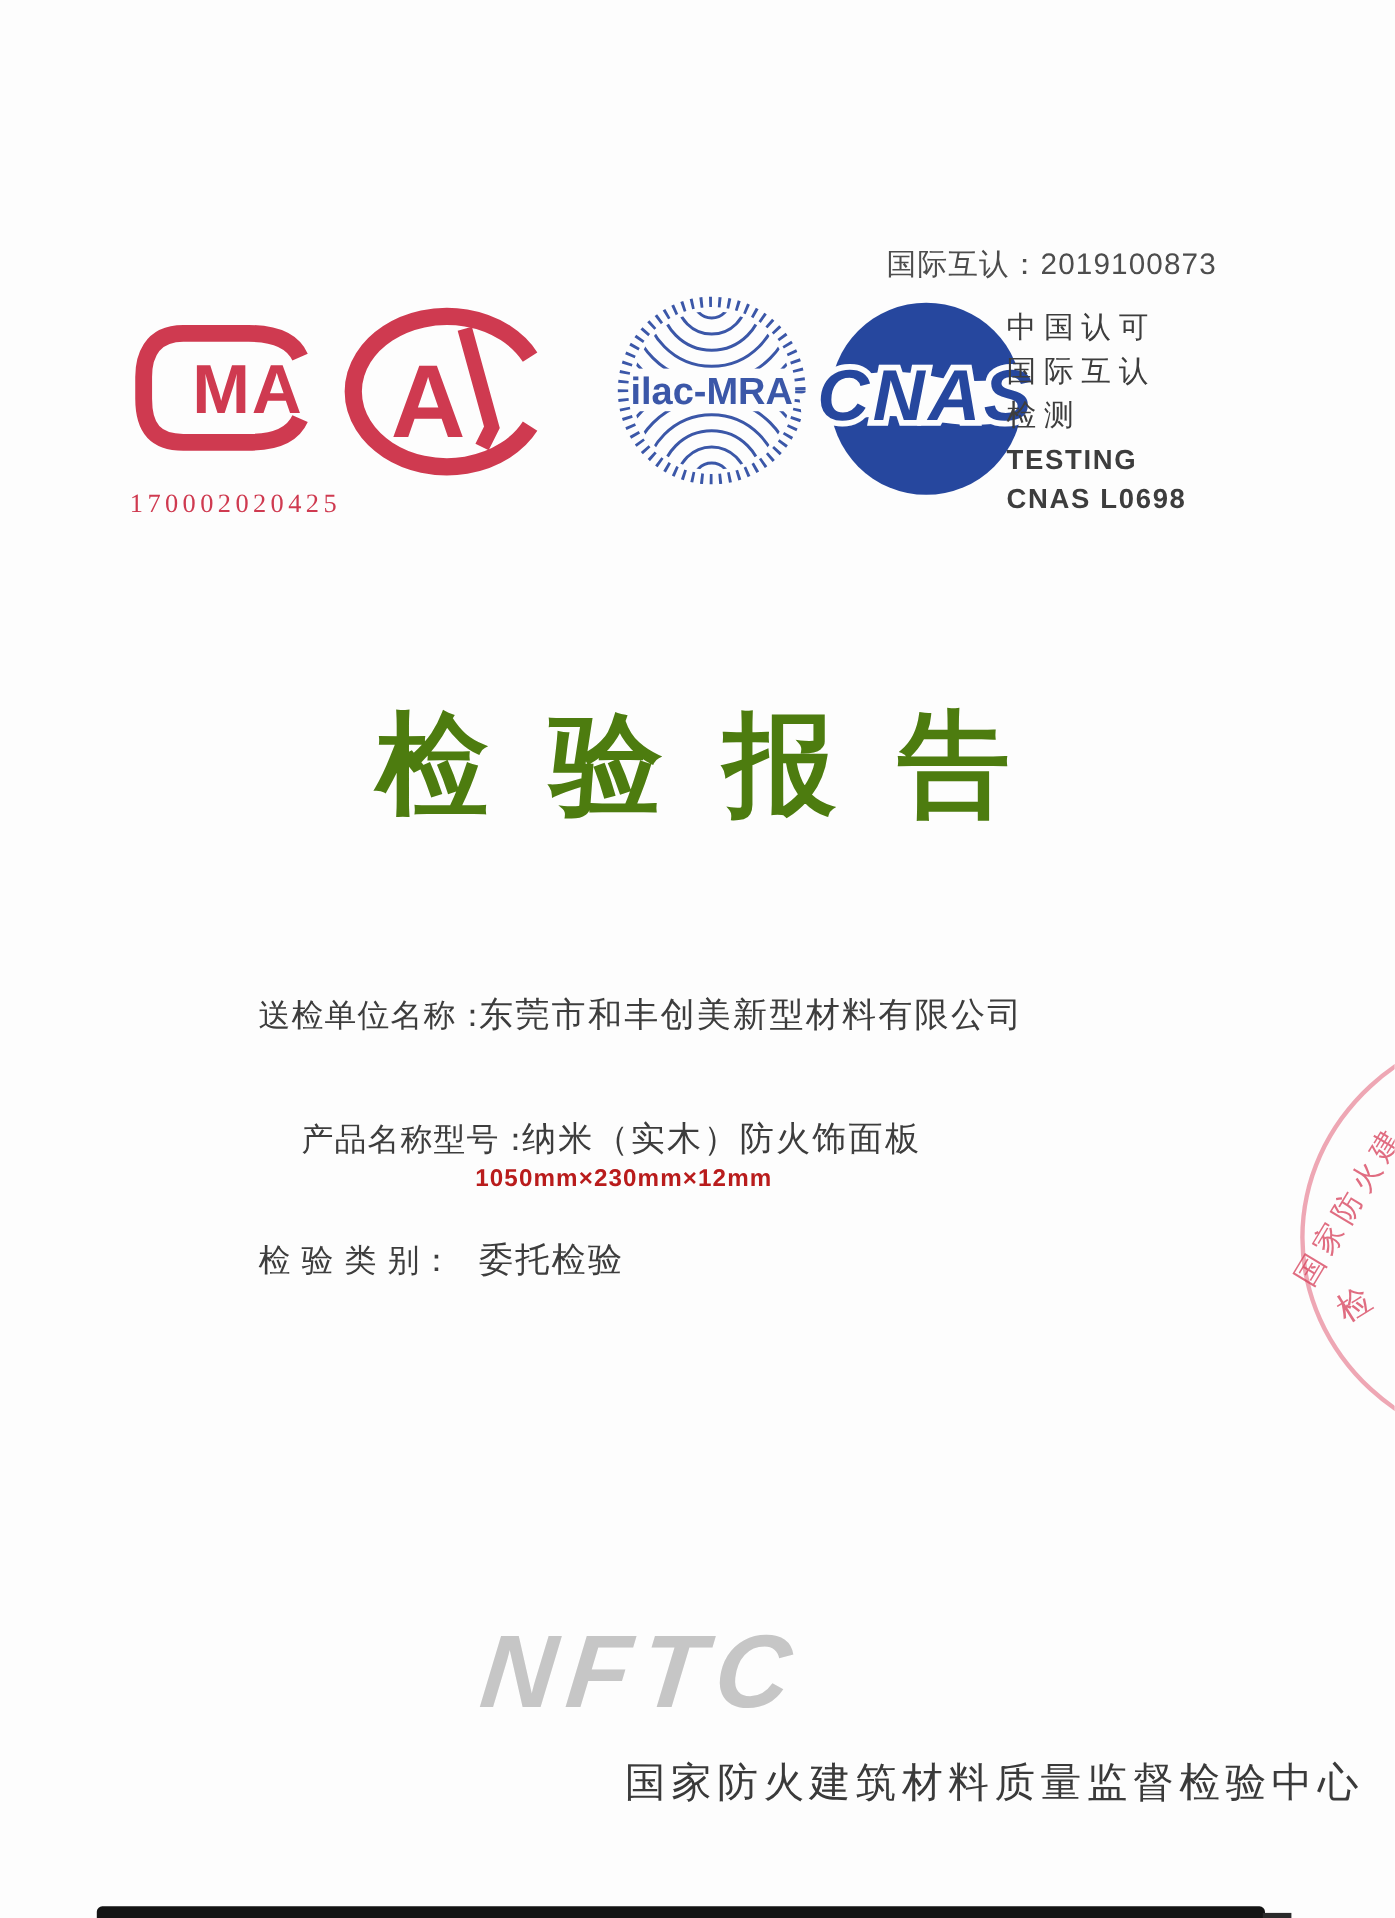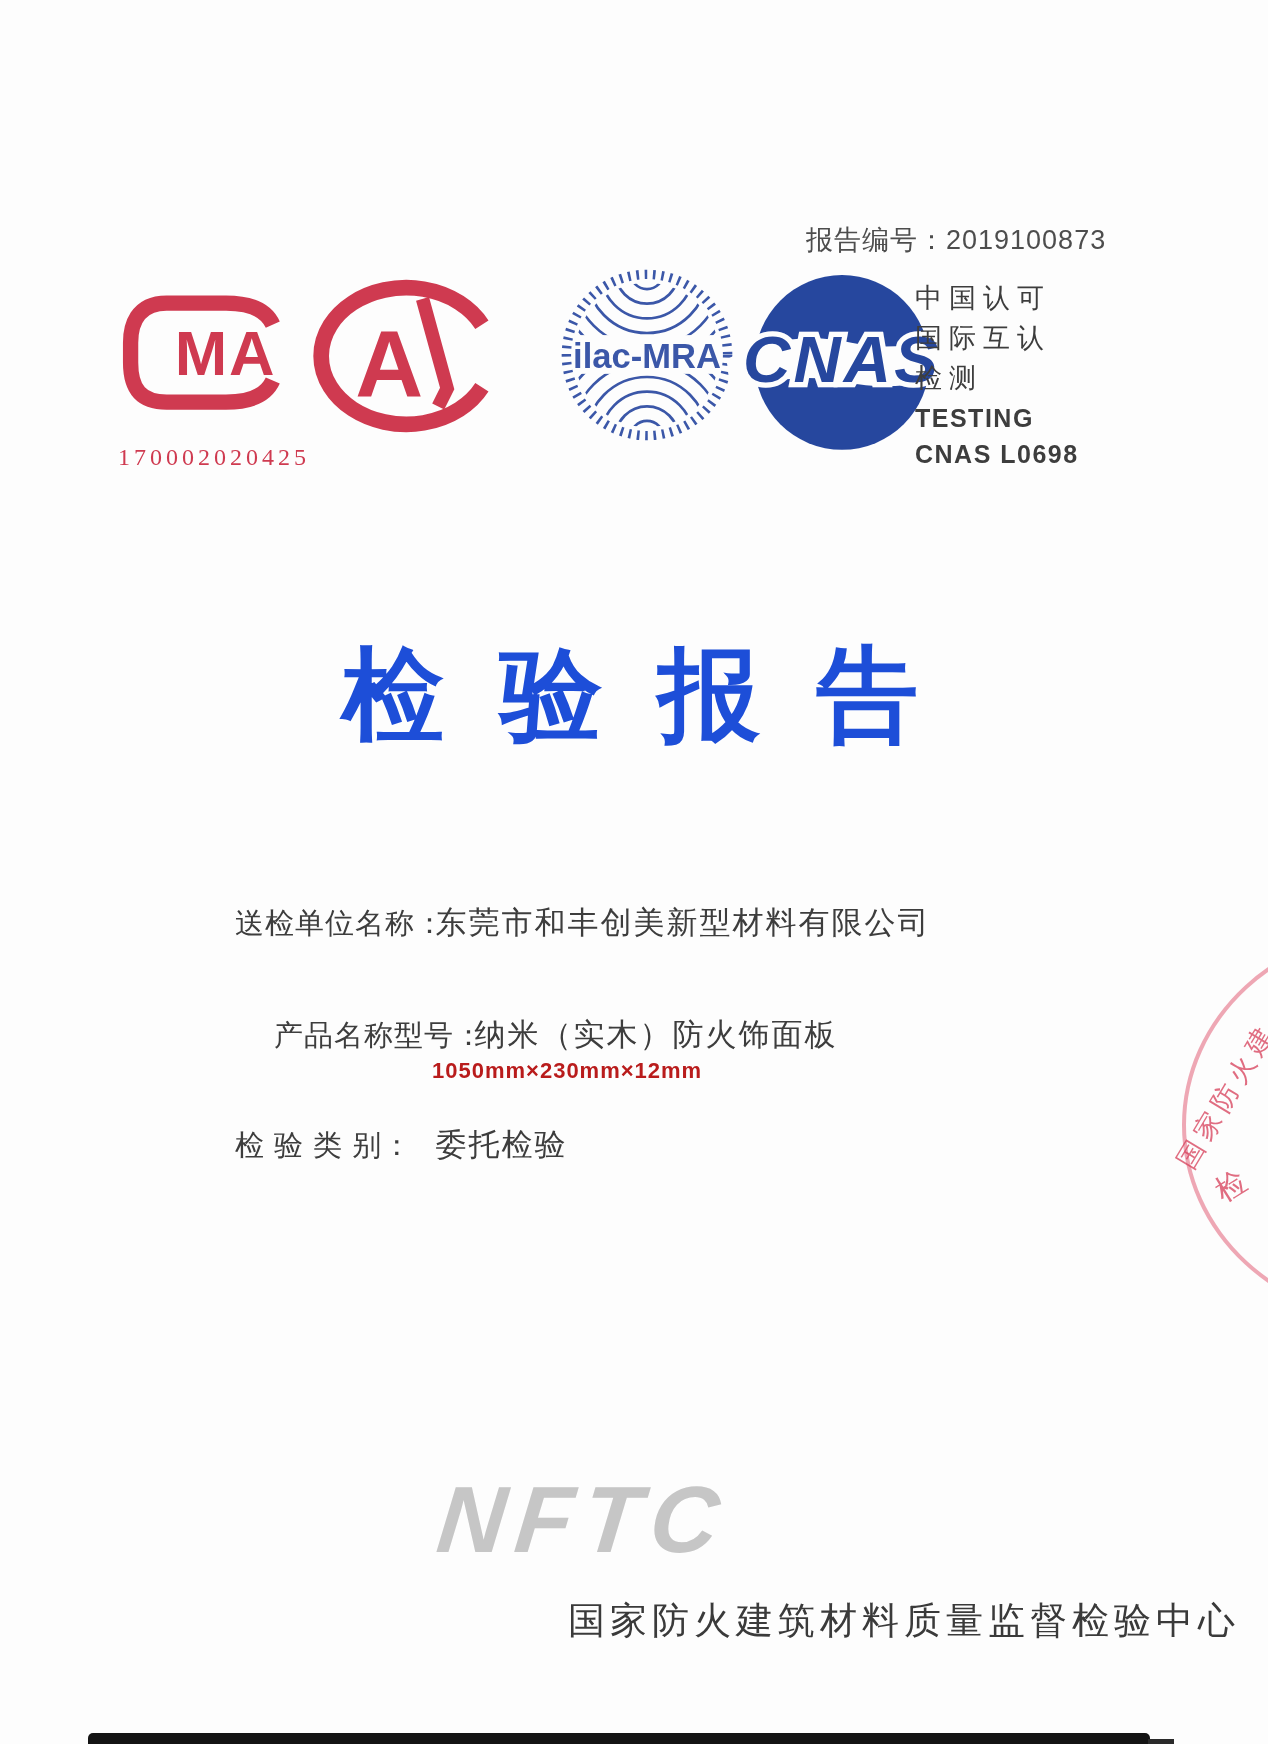--- a/index.html
+++ b/index.html
@@ -17,21 +17,21 @@
   .cal-block{left:296px;top:272px;width:228px;}
   .cal-code{font-size:22px;font-weight:bold;letter-spacing:0px;margin-top:2px;font-family:"Liberation Serif",serif;}
   .ilac-block{left:558px;top:266px;width:178px;}
   .cnas-block{left:712px;top:272px;width:260px;}
   .cnas-text{position:absolute;left:915px;top:280px;color:#3d3d3d;}
   .cnas-text .zh{font-size:27px;letter-spacing:7px;line-height:40px;font-weight:500;font-family:Liberation Mono, monospace;}
   .cnas-text .en{font-size:25px;font-weight:bold;letter-spacing:1.5px;line-height:36px;}
 
   
   .title{position:absolute;left:150px;top:628px;width:960px;text-align:center;
-         font-size:102px;font-weight:bold;color:#1d4ed8;letter-spacing:0.55em;text-indent:0.55em;}
+         font-size:102px;font-weight:bold;color:#4d7c0f;letter-spacing:0.55em;text-indent:0.55em;}
 
   
   .field{position:absolute;left:235px;color:#3d3d3d;white-space:nowrap;}
   .field .lbl{font-size:29px;letter-spacing:1px;display:inline-block;width:196px;}
   .field .val{font-size:31px;letter-spacing:2px;}
   .f1{top:902px;}
   .f2{top:1014px;margin-left:39px;}
   .f2b{position:absolute;left:432px;top:1058px;font-size:22px;color:#b91c1c;letter-spacing:1px;font-weight:bold;}
   .f3{top:1124px;}
 
@@ -51,21 +51,21 @@
 
   
   .scan-bar{position:absolute;left:88px;bottom:0;width:1062px;height:11px;background:#141414;border-radius:5px 5px 0 0;}
   .scan-bar2{position:absolute;left:1148px;bottom:0;width:26px;height:5px;background:#2a2a2a;}
 </style>
 </head>
 <body>
 
 <div class="page">
 
-  <div class="report-no"><span>报告编号：</span><span>2019100873</span></div>
+  <div class="report-no"><span>国际互认：</span><span>2019100873</span></div>
 
   <div class="logo-block cma-block">
     <svg width="180" height="136" viewBox="0 0 200 150">
       <path d="M 172 38 C 163 18 140 14 120 14 L 54 14 C 20 14 14 40 14 58 L 14 80 C 14 110 26 124 54 124 L 120 124 C 144 124 164 118 172 100" fill="none" stroke="#cf3a50" stroke-width="17" stroke-linecap="butt"></path>
       <text x="63" y="94" font-size="70" font-weight="bold" fill="#cf3a50" font-family="Liberation Sans, sans-serif" letter-spacing="2">MA</text>
     </svg>
     <div class="logo-code cma-code">170002020425</div>
   </div>
 
   <div class="logo-block cal-block">

